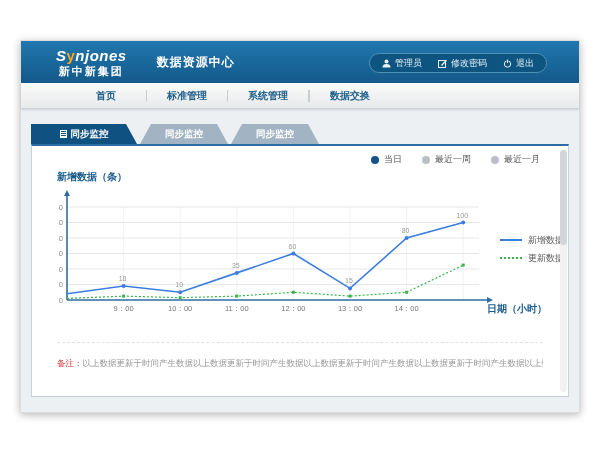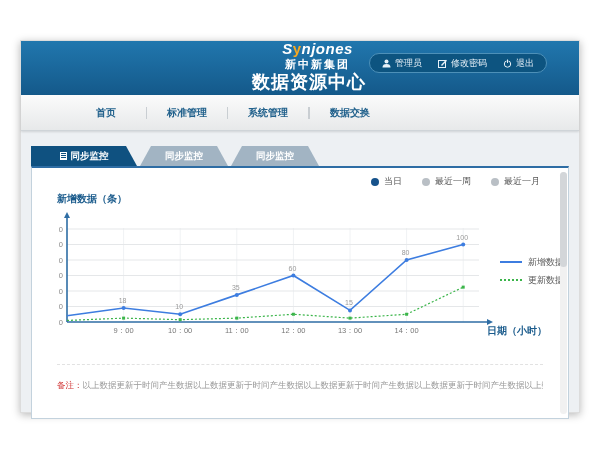--- a/index.html
+++ b/index.html
@@ -2,35 +2,35 @@
 <html><head>
 <meta charset="utf-8">
 <style>
   * { margin:0; padding:0; box-sizing:border-box; }
   html,body { width:600px; height:450px; background:#ffffff; overflow:hidden;
     font-family:"Liberation Sans","DejaVu Sans",sans-serif; }
   .window { position:absolute; left:20px; top:40px; width:560px; height:373px;
     background:#edf0f3; box-shadow:0 2px 8px rgba(0,0,0,.28); border:1px solid #dcdcdc; }
 
   
-  .hdr { position:relative; height:54px; background:linear-gradient(180deg,#2177ae,#14598a);
-    display:flex; align-items:center;flex-direction:column; }
+  .hdr { position:relative; height:42px; background:linear-gradient(180deg,#2177ae,#14598a);
+    display:flex; align-items:center; }
   .brand { margin-left:35px; text-align:center; line-height:1; }
   .brand .line1 { font-size:15px; font-weight:bold; color:#fff; font-style:italic; letter-spacing:.5px; }
   .brand .line1 .accent { color:#f6a821; font-style:normal; }
   .brand .line2 { font-size:11px; font-weight:bold; color:#fff; letter-spacing:2px; margin-top:3px; }
-  .apptitle { color:#fff; font-size:18px; font-weight:bold; margin-left:18px; letter-spacing:1px; }
+  .apptitle { color:#fff; font-size:12px; font-weight:bold; margin-left:30px; letter-spacing:1px; }
   .userpill { position:absolute; right:32px; top:12px; height:20px; background:#0d5480;
     border:1px solid #4d90b8; border-radius:11px; display:flex; align-items:center;
     padding:0 12px; gap:16px; }
   .uitem { display:flex; align-items:center; gap:4px; color:#e8f1f8; font-size:9px; cursor:pointer; }
   .uitem svg { display:block; }
 
   
-  .nav { height:36px; background:linear-gradient(180deg,#fbfbfb,#e7e9ea); border-bottom:1px solid #cfd4d8;
+  .nav { height:26px; background:linear-gradient(180deg,#fbfbfb,#e7e9ea); border-bottom:1px solid #cfd4d8;
     display:flex; align-items:center; padding-left:45px; box-shadow:0 1px 2px rgba(0,0,0,.12); position:relative; z-index:2;}
   .nav .item { width:80px; text-align:center; font-size:10px; font-weight:bold; color:#21618c; cursor:pointer; }
   .nav .sep { width:1px; height:12px; background:#c9ced2; }
 
   
   .tabsrow { display:flex; margin:15px 10px 0 10px; height:20px; align-items:flex-end; }
   .tab { height:20px; display:flex; align-items:center; justify-content:center; gap:4px;
     font-size:9.5px; font-weight:bold; color:#fff; cursor:pointer; }
   .tab.active { width:106px; background:#0f5180; clip-path:polygon(0 0,calc(100% - 11px) 0,100% 100%,0 100%); }
   .tab.inactive { width:88px; background:#a2b4c3; clip-path:polygon(11px 0,calc(100% - 11px) 0,100% 100%,0 100%); margin-left:3px; }

